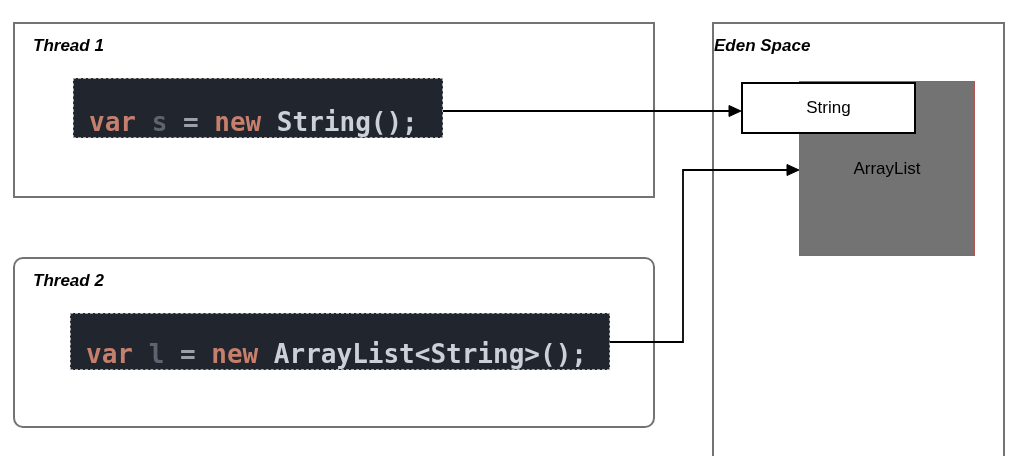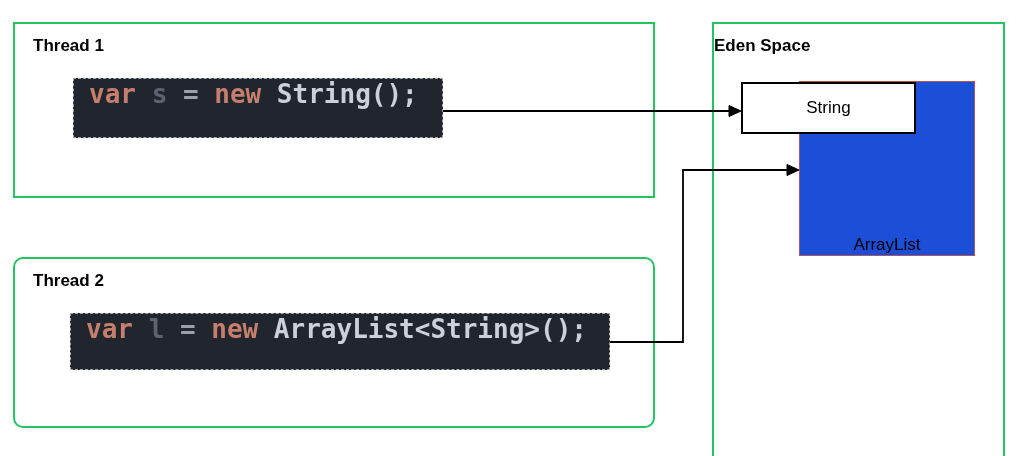--- a/index.html
+++ b/index.html
@@ -9,43 +9,44 @@
   .canvas {
     position: relative;
     width: 1024px;
     height: 456px;
     background: #ffffff;
     overflow: hidden;
   }
 
   .outer-box {
     position: absolute;
-    border: 2px solid #22c55e;
+    border: 2px solid #737373;
     background: #ffffff;
+    font-style: italic;
   }
   .box-title {
     position: absolute;
     top: 12px;
     left: 18px;
     font-size: 17px;
     font-weight: bold;
     color: #000000;
     white-space: nowrap;
   }
   .box-title.centered {
     left: 0;
     right: 0;
   }
 
   .code-block {
     position: absolute;
     background: #21262e;
     border: 1px dashed #a9a9a9;
     display: flex;
-    align-items: flex-start;
+    align-items: flex-end;
     padding-left: 15px;
     font-family: "DejaVu Sans Mono", monospace;
     font-weight: bold;
     font-size: 26px;
     white-space: pre;
     z-index: 2;
   }
 
   #code1 { left: 73px;  top: 78px;  width: 370px; height: 60px; }
   #code2 { left: 70px;  top: 313px; width: 540px; height: 57px; }
@@ -57,24 +58,23 @@
   .heap-object {
     position: absolute;
     display: flex;
     align-items: center;
     justify-content: center;
     font-size: 17px;
     color: #000000;
   }
   #arraylist-box {
     left: 799px; top: 81px; width: 176px; height: 175px;
-    background: #1d4ed8;
+    background: #737373;
     border: 1px solid #b85450;
     z-index: 1;
-    align-items: flex-end;
   }
   #string-box {
     left: 741px; top: 82px; width: 175px; height: 52px;
     background: #ffffff;
     border: 2px solid #000000;
     z-index: 2;
   }
 
   #arrow-layer {
     position: absolute;

